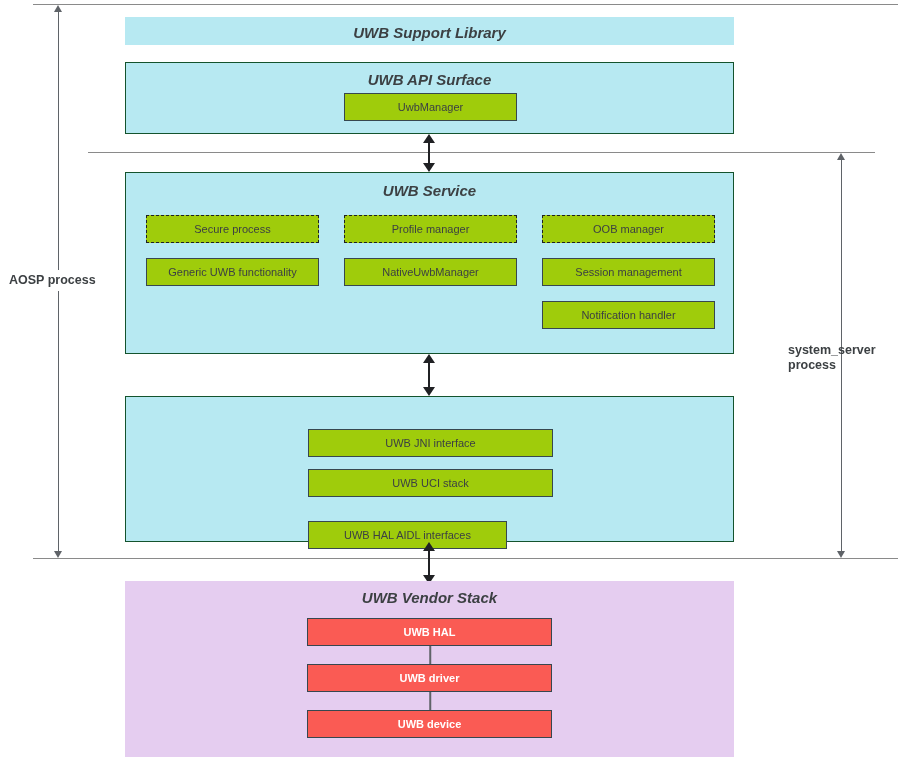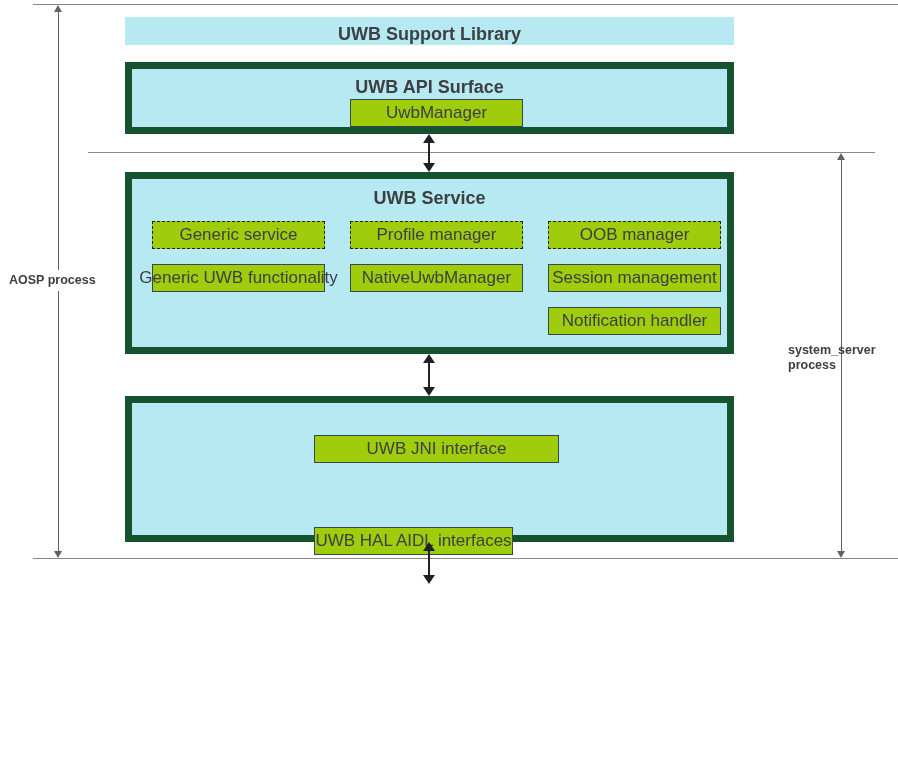--- a/index.html
+++ b/index.html
@@ -58,44 +58,45 @@
 
   
   .block {
     position: absolute;
     box-sizing: border-box;
   }
   .block.cyan {
     background: #b7e9f2;
   }
   .block.cyan.bordered {
-    border: 7px solid #14532d;
+    border: 1px solid #14532d;
   }
   .block.purple {
     background: #e5cdf0;
   }
   .block-title {
     position: absolute;
     left: 0;
     right: 0;
     text-align: center;
-    font-size: 18px;
+    font-size: 15px;
     font-weight: bold;
     color: #3c4043;
     white-space: nowrap;
+    font-style: italic;
   }
 
   
   .node {
     position: absolute;
     box-sizing: border-box;
     display: flex;
     align-items: center;
     justify-content: center;
-    font-size: 17px;
+    font-size: 11px;
     white-space: nowrap;
   }
   .node.green {
     background: #9fcc0b;
     border: 1px solid #37474f;
     color: #3c4043;
   }
   .node.green.dashed {
     border: 1px dashed #202124;
   }
@@ -171,42 +172,62 @@
 
   <div class="conn" style="left:420px; top:134px; width:18px; height:38px;">
     <div class="head up"></div>
     <div class="shaft" style="top:5px; height:28px;"></div>
     <div class="head down"></div>
   </div>
 
   <div class="block cyan bordered" style="left:125px; top:172px; width:609px; height:182px;">
     <div class="block-title" style="top:9px;">UWB Service</div>
 
-    <div class="node green dashed" style="left:20px; top:42px; width:173px; height:28px;">Generic service</div>
+    <div class="node green dashed" style="left:20px; top:42px; width:173px; height:28px;">Secure process</div>
     <div class="node green dashed" style="left:218px; top:42px; width:173px; height:28px;">Profile manager</div>
     <div class="node green dashed" style="left:416px; top:42px; width:173px; height:28px;">OOB manager</div>
 
     <div class="node green" style="left:20px; top:85px; width:173px; height:28px;">Generic UWB functionality</div>
     <div class="node green" style="left:218px; top:85px; width:173px; height:28px;">NativeUwbManager</div>
     <div class="node green" style="left:416px; top:85px; width:173px; height:28px;">Session management</div>
 
     <div class="node green" style="left:416px; top:128px; width:173px; height:28px;">Notification handler</div>
   </div>
 
   <div class="conn" style="left:420px; top:354px; width:18px; height:42px;">
     <div class="head up"></div>
     <div class="shaft" style="top:5px; height:32px;"></div>
     <div class="head down"></div>
   </div>
 
   <div class="block cyan bordered" style="left:125px; top:396px; width:609px; height:146px;">
     <div class="node green" style="left:182px; top:32px; width:245px; height:28px;">UWB JNI interface</div>
+    <div class="node green" style="left:182px; top:72px; width:245px; height:28px;">UWB UCI stack</div>
     <div class="node green" style="left:182px; top:124px; width:199px; height:28px;">UWB HAL AIDL interfaces</div>
   </div>
 
   <div class="conn" style="left:420px; top:542px; width:18px; height:42px;">
     <div class="head up"></div>
     <div class="shaft" style="top:5px; height:32px;"></div>
     <div class="head down"></div>
   </div>
 
+  <div class="block purple" style="left:125px; top:581px; width:609px; height:176px;">
+    <div class="block-title" style="top:8px;">UWB Vendor Stack</div>
+
+    <div class="node red" style="left:182px; top:37px; width:245px; height:28px;">UWB HAL</div>
+
+    <div class="conn thin" style="left:296px; top:65px; width:18px; height:32px;">
+      <div class="shaft" style="top:0; height:26px;"></div>
+      <div class="head down"></div>
+    </div>
+
+    <div class="node red" style="left:182px; top:83px; width:245px; height:28px;">UWB driver</div>
+
+    <div class="conn thin" style="left:296px; top:111px; width:18px; height:32px;">
+      <div class="shaft" style="top:0; height:26px;"></div>
+      <div class="head down"></div>
+    </div>
+
+    <div class="node red" style="left:182px; top:129px; width:245px; height:28px;">UWB device</div>
+  </div>
 
 </div>
 
 </body></html>

